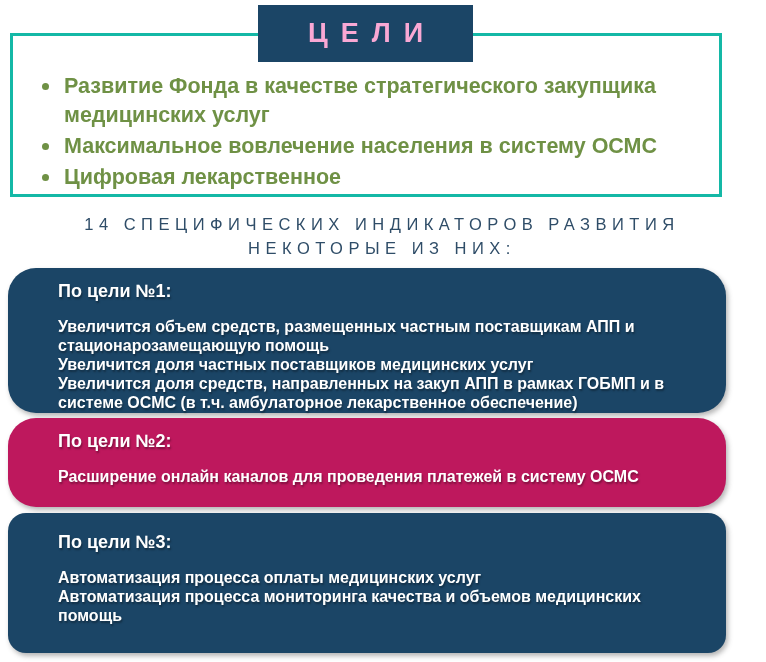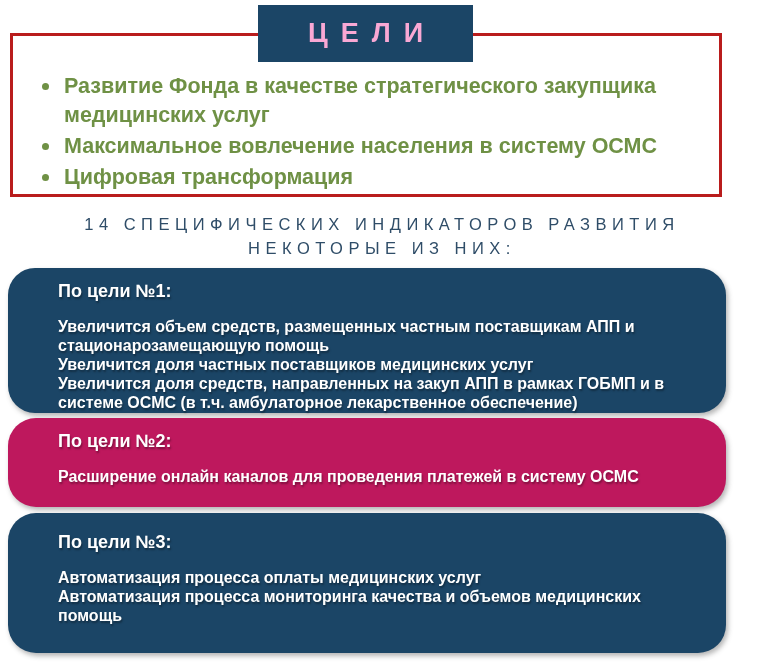--- a/index.html
+++ b/index.html
@@ -19,21 +19,21 @@
     z-index:3;
   }
   .title-box span{
     font-size:27px;font-weight:bold;
     letter-spacing:13px;padding-left:13px;
   }
 
   
   .goals-box{
     position:absolute;left:10px;top:33px;width:706px;height:158px;
-    border:3px solid #b91c1c;background:#ffffff;z-index:1;
+    border:3px solid #14b8a6;background:#ffffff;z-index:1;
   }
   .goals-list{
     position:absolute;left:16px;top:36px;right:6px;
     list-style:none;margin:0;padding:0;
   }
   .goal-item{
     display:flex;align-items:flex-start;
     color:#6f9145;font-weight:bold;font-size:21.5px;line-height:29px;
     margin-bottom:2px;
   }
@@ -54,23 +54,23 @@
   .card{
     position:absolute;left:8px;width:718px;
     border-radius:28px;color:#ffffff;
     box-shadow:2px 3px 5px rgba(90,90,90,0.45);
     box-sizing:border-box;
     padding:12px 40px 0 50px;
     z-index:2;
   }
   .card.navy{background:#1b4566;}
   .card.green{background:#be185d;}
-  .card-1{top:268px;height:145px;border-radius:27px;}
+  .card-1{top:268px;height:145px;}
   .card-2{top:418px;height:89px;}
-  .card-3{top:513px;height:140px;padding-top:18px;}
+  .card-3{top:513px;height:140px;padding-top:18px;border-radius:18px;}
   .card-label{
     font-size:18px;font-weight:bold;line-height:22px;
     text-shadow:1px 2px 2px rgba(0,0,0,0.35);
   }
   .card-items{margin-top:15px;}
   .card-item{
     font-size:16px;font-weight:bold;line-height:19px;
     text-shadow:1px 2px 2px rgba(0,0,0,0.35);
   }
 </style>
@@ -84,21 +84,21 @@
       <li class="goal-item">
         <span class="dot"></span>
         <span>Развитие Фонда в качестве стратегического закупщика медицинских услуг</span>
       </li>
       <li class="goal-item">
         <span class="dot"></span>
         <span>Максимальное вовлечение населения в систему ОСМС</span>
       </li>
       <li class="goal-item">
         <span class="dot"></span>
-        <span>Цифровая трансформация</span>
+        <span>Цифровая лекарственное</span>
       </li>
     </ul>
   </div>
 
   <div class="title-box">
     <span>ЦЕЛИ</span>
   </div>
 
   <div class="subtitle">
     <div>14 СПЕЦИФИЧЕСКИХ ИНДИКАТОРОВ РАЗВИТИЯ</div>

